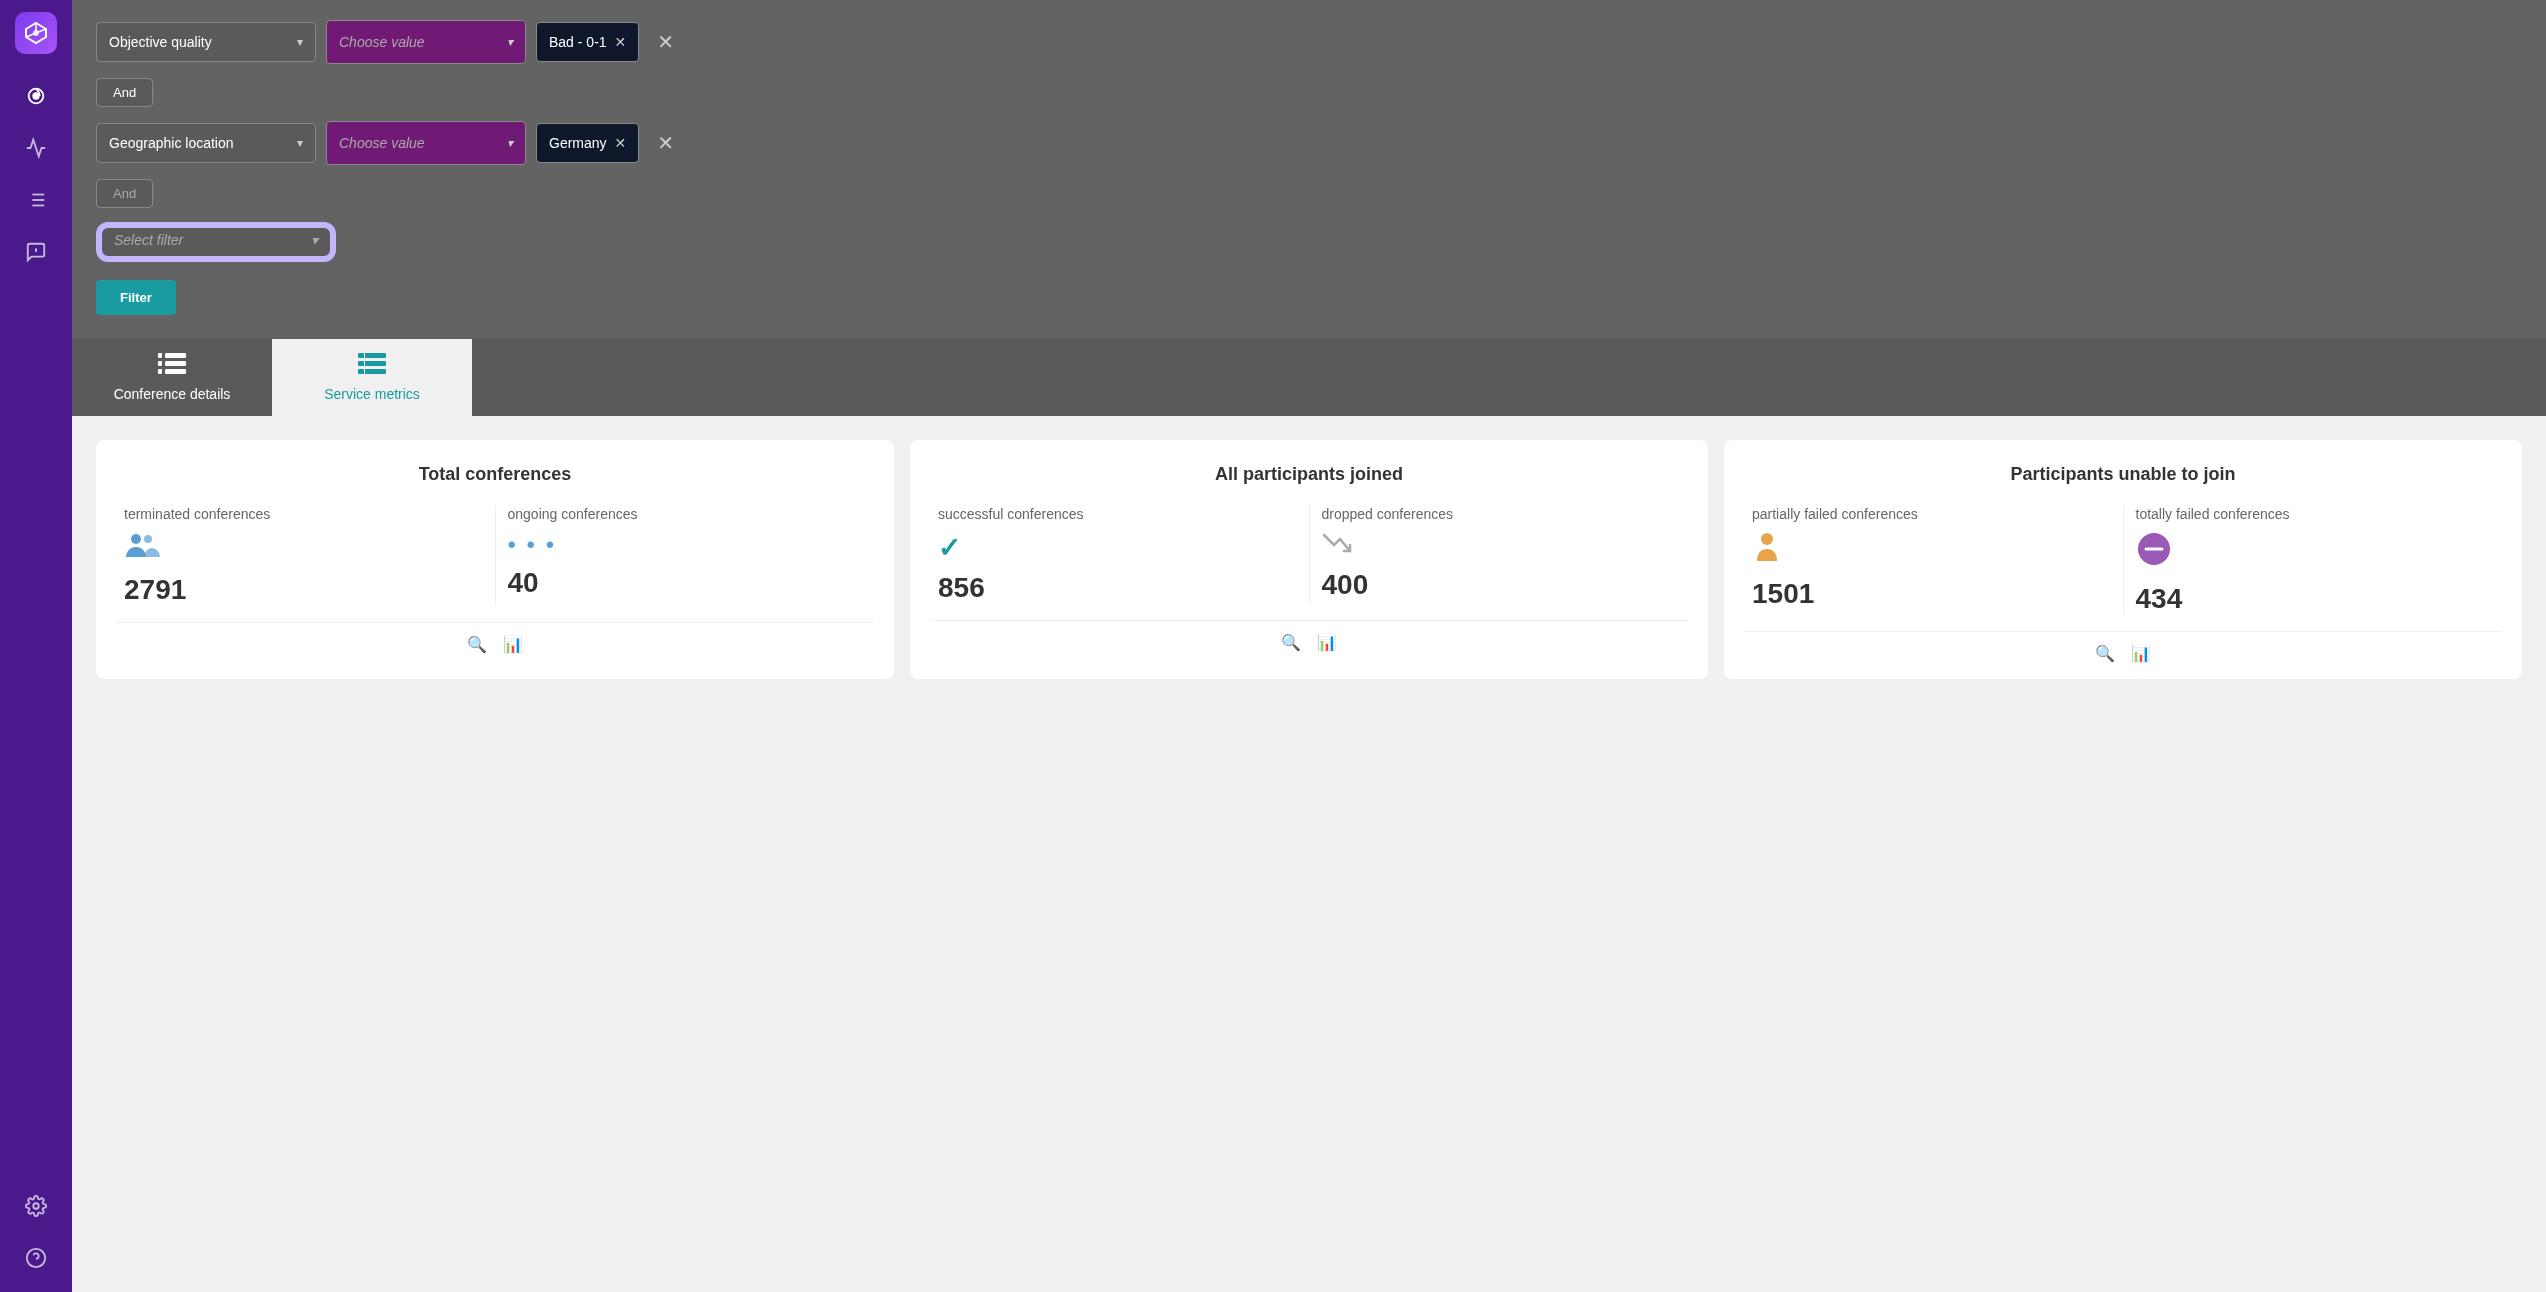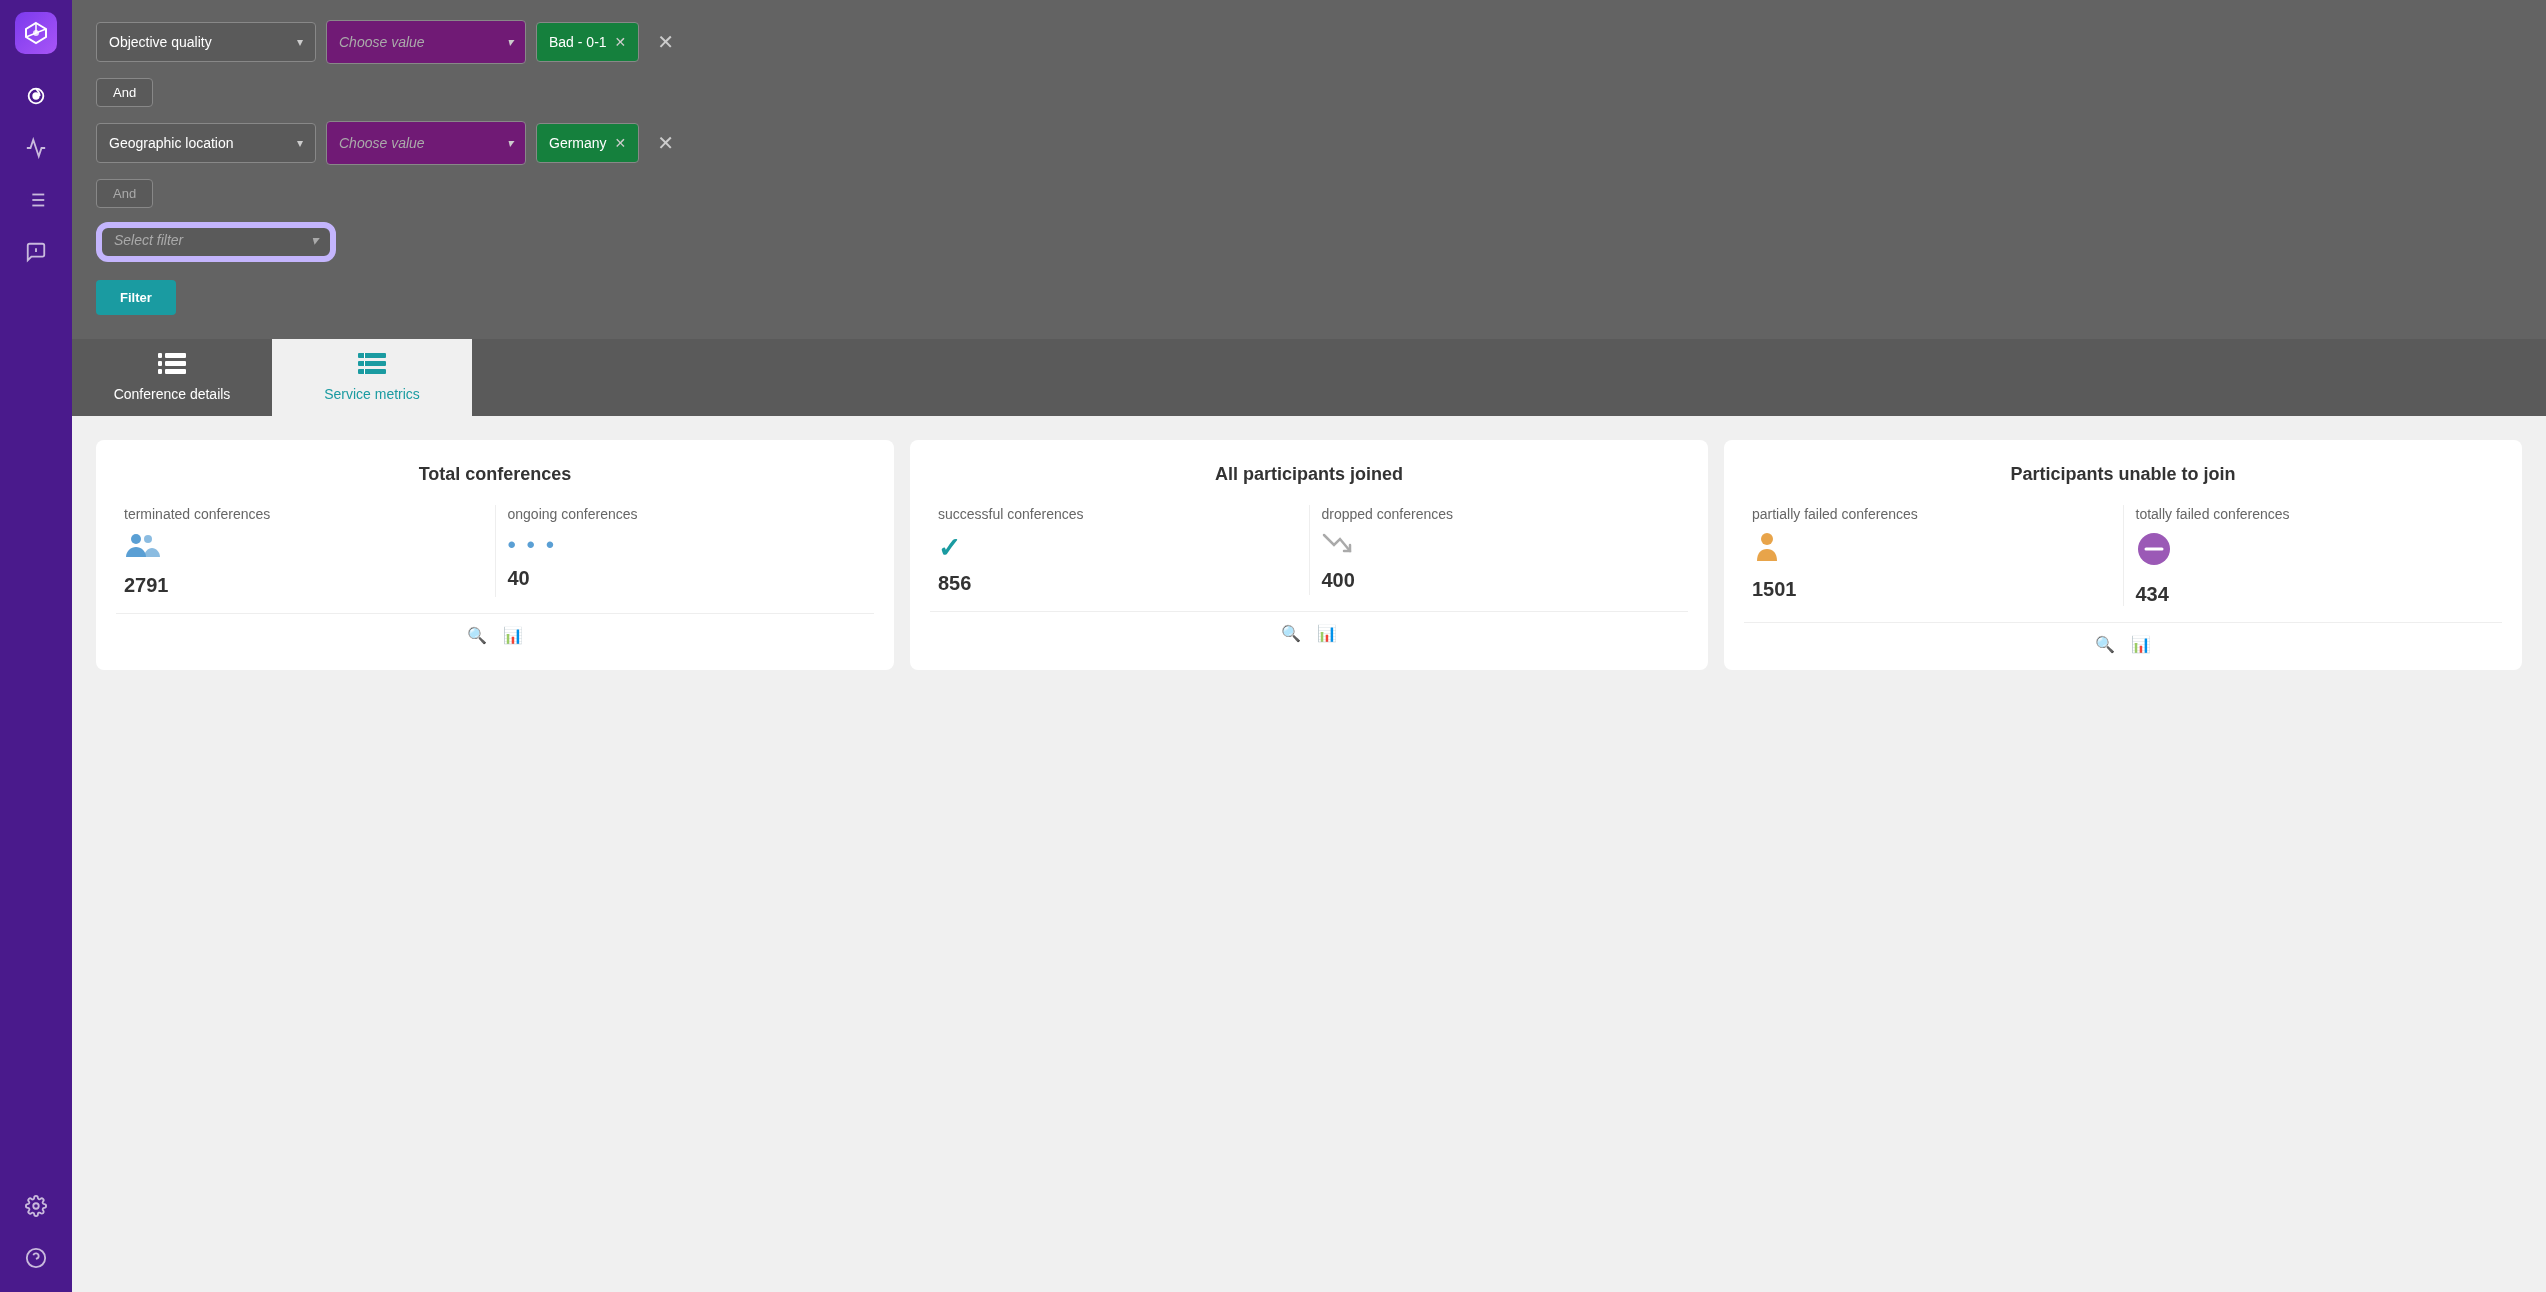--- a/index.html
+++ b/index.html
@@ -87,21 +87,21 @@
       align-items: center;
       justify-content: space-between;
       cursor: pointer;
       min-width: 200px;
       height: 44px;
       font-style: italic;
     }
     .filter-value-select .chevron { margin-left: 8px; color: #ccc; font-size: 12px; }
 
     .filter-tag {
-      background: #15803d;
+      background: #0f172a;
       border: 1px solid #888;
       border-radius: 4px;
       color: #fff;
       padding: 8px 12px;
       font-size: 14px;
       display: flex;
       align-items: center;
       gap: 8px;
       height: 40px;
     }
@@ -233,21 +233,21 @@
       color: #666;
       line-height: 1.3;
     }
 
     .metric-item-icon {
       font-size: 28px;
       margin: 4px 0;
     }
 
     .metric-item-value {
-      font-size: 20px;
+      font-size: 28px;
       font-weight: 700;
       color: #333;
     }
 
     .metric-footer {
       display: flex;
       justify-content: center;
       gap: 16px;
       margin-top: 16px;
       padding-top: 12px;

